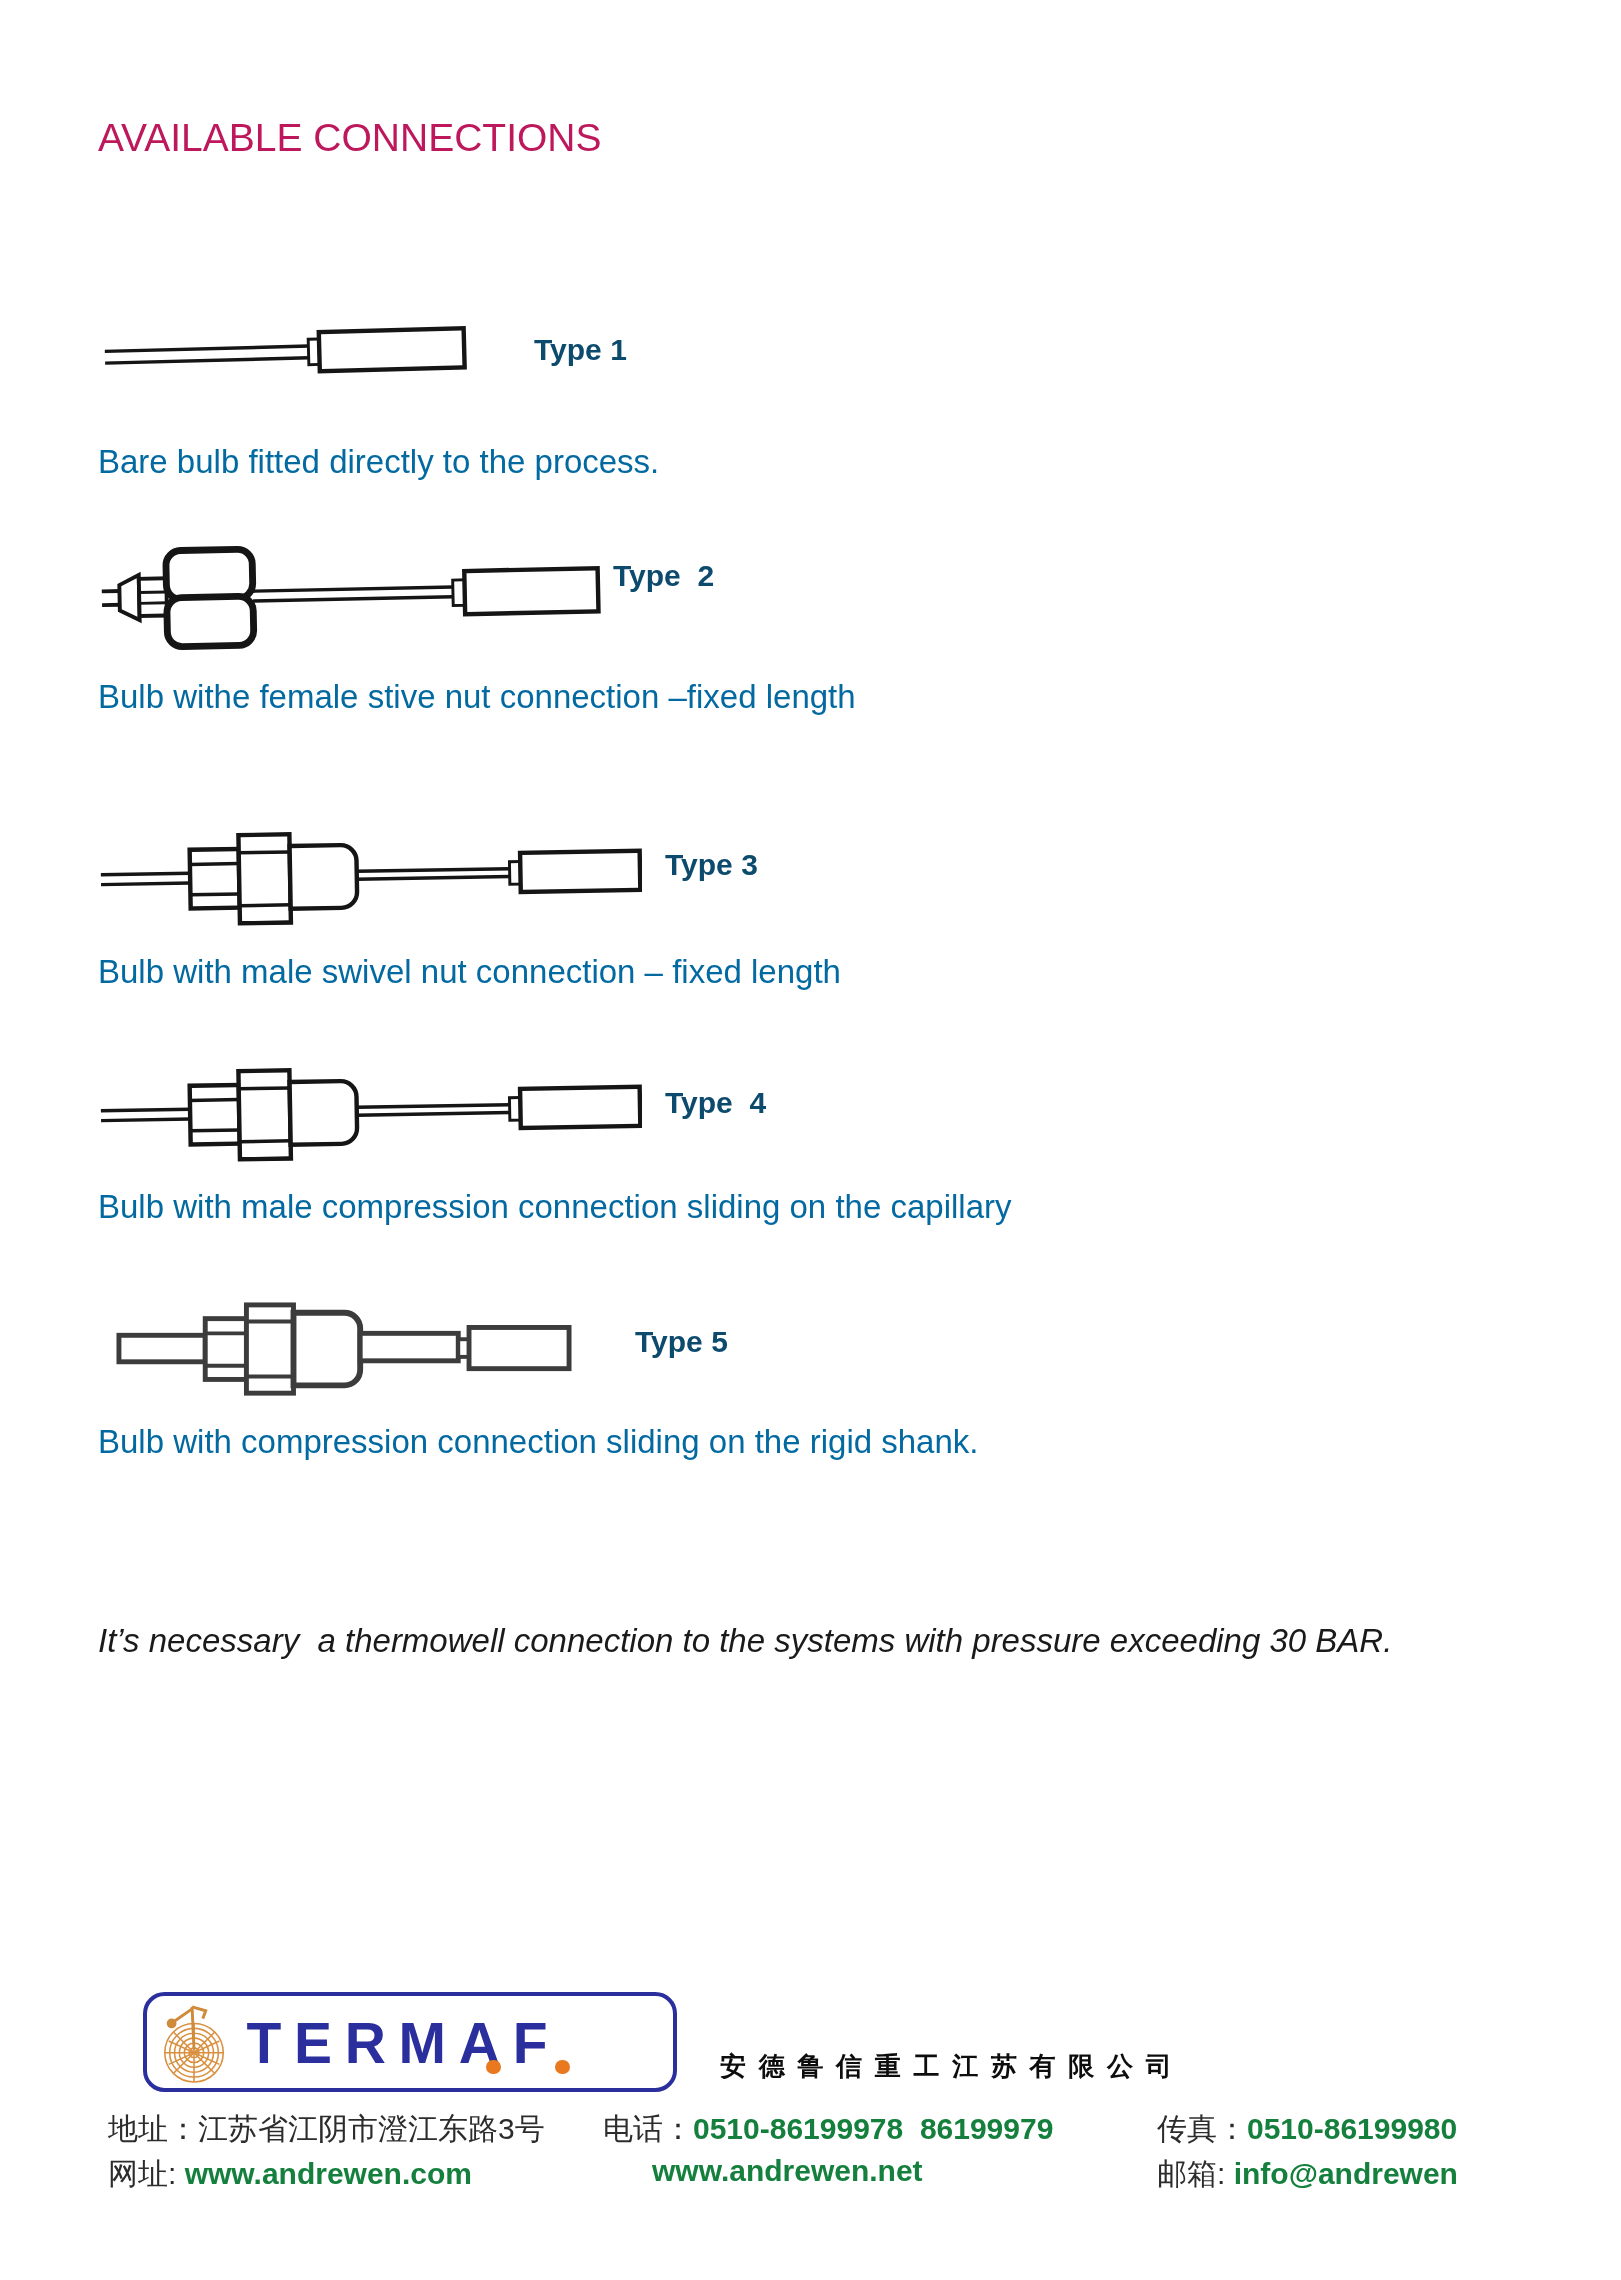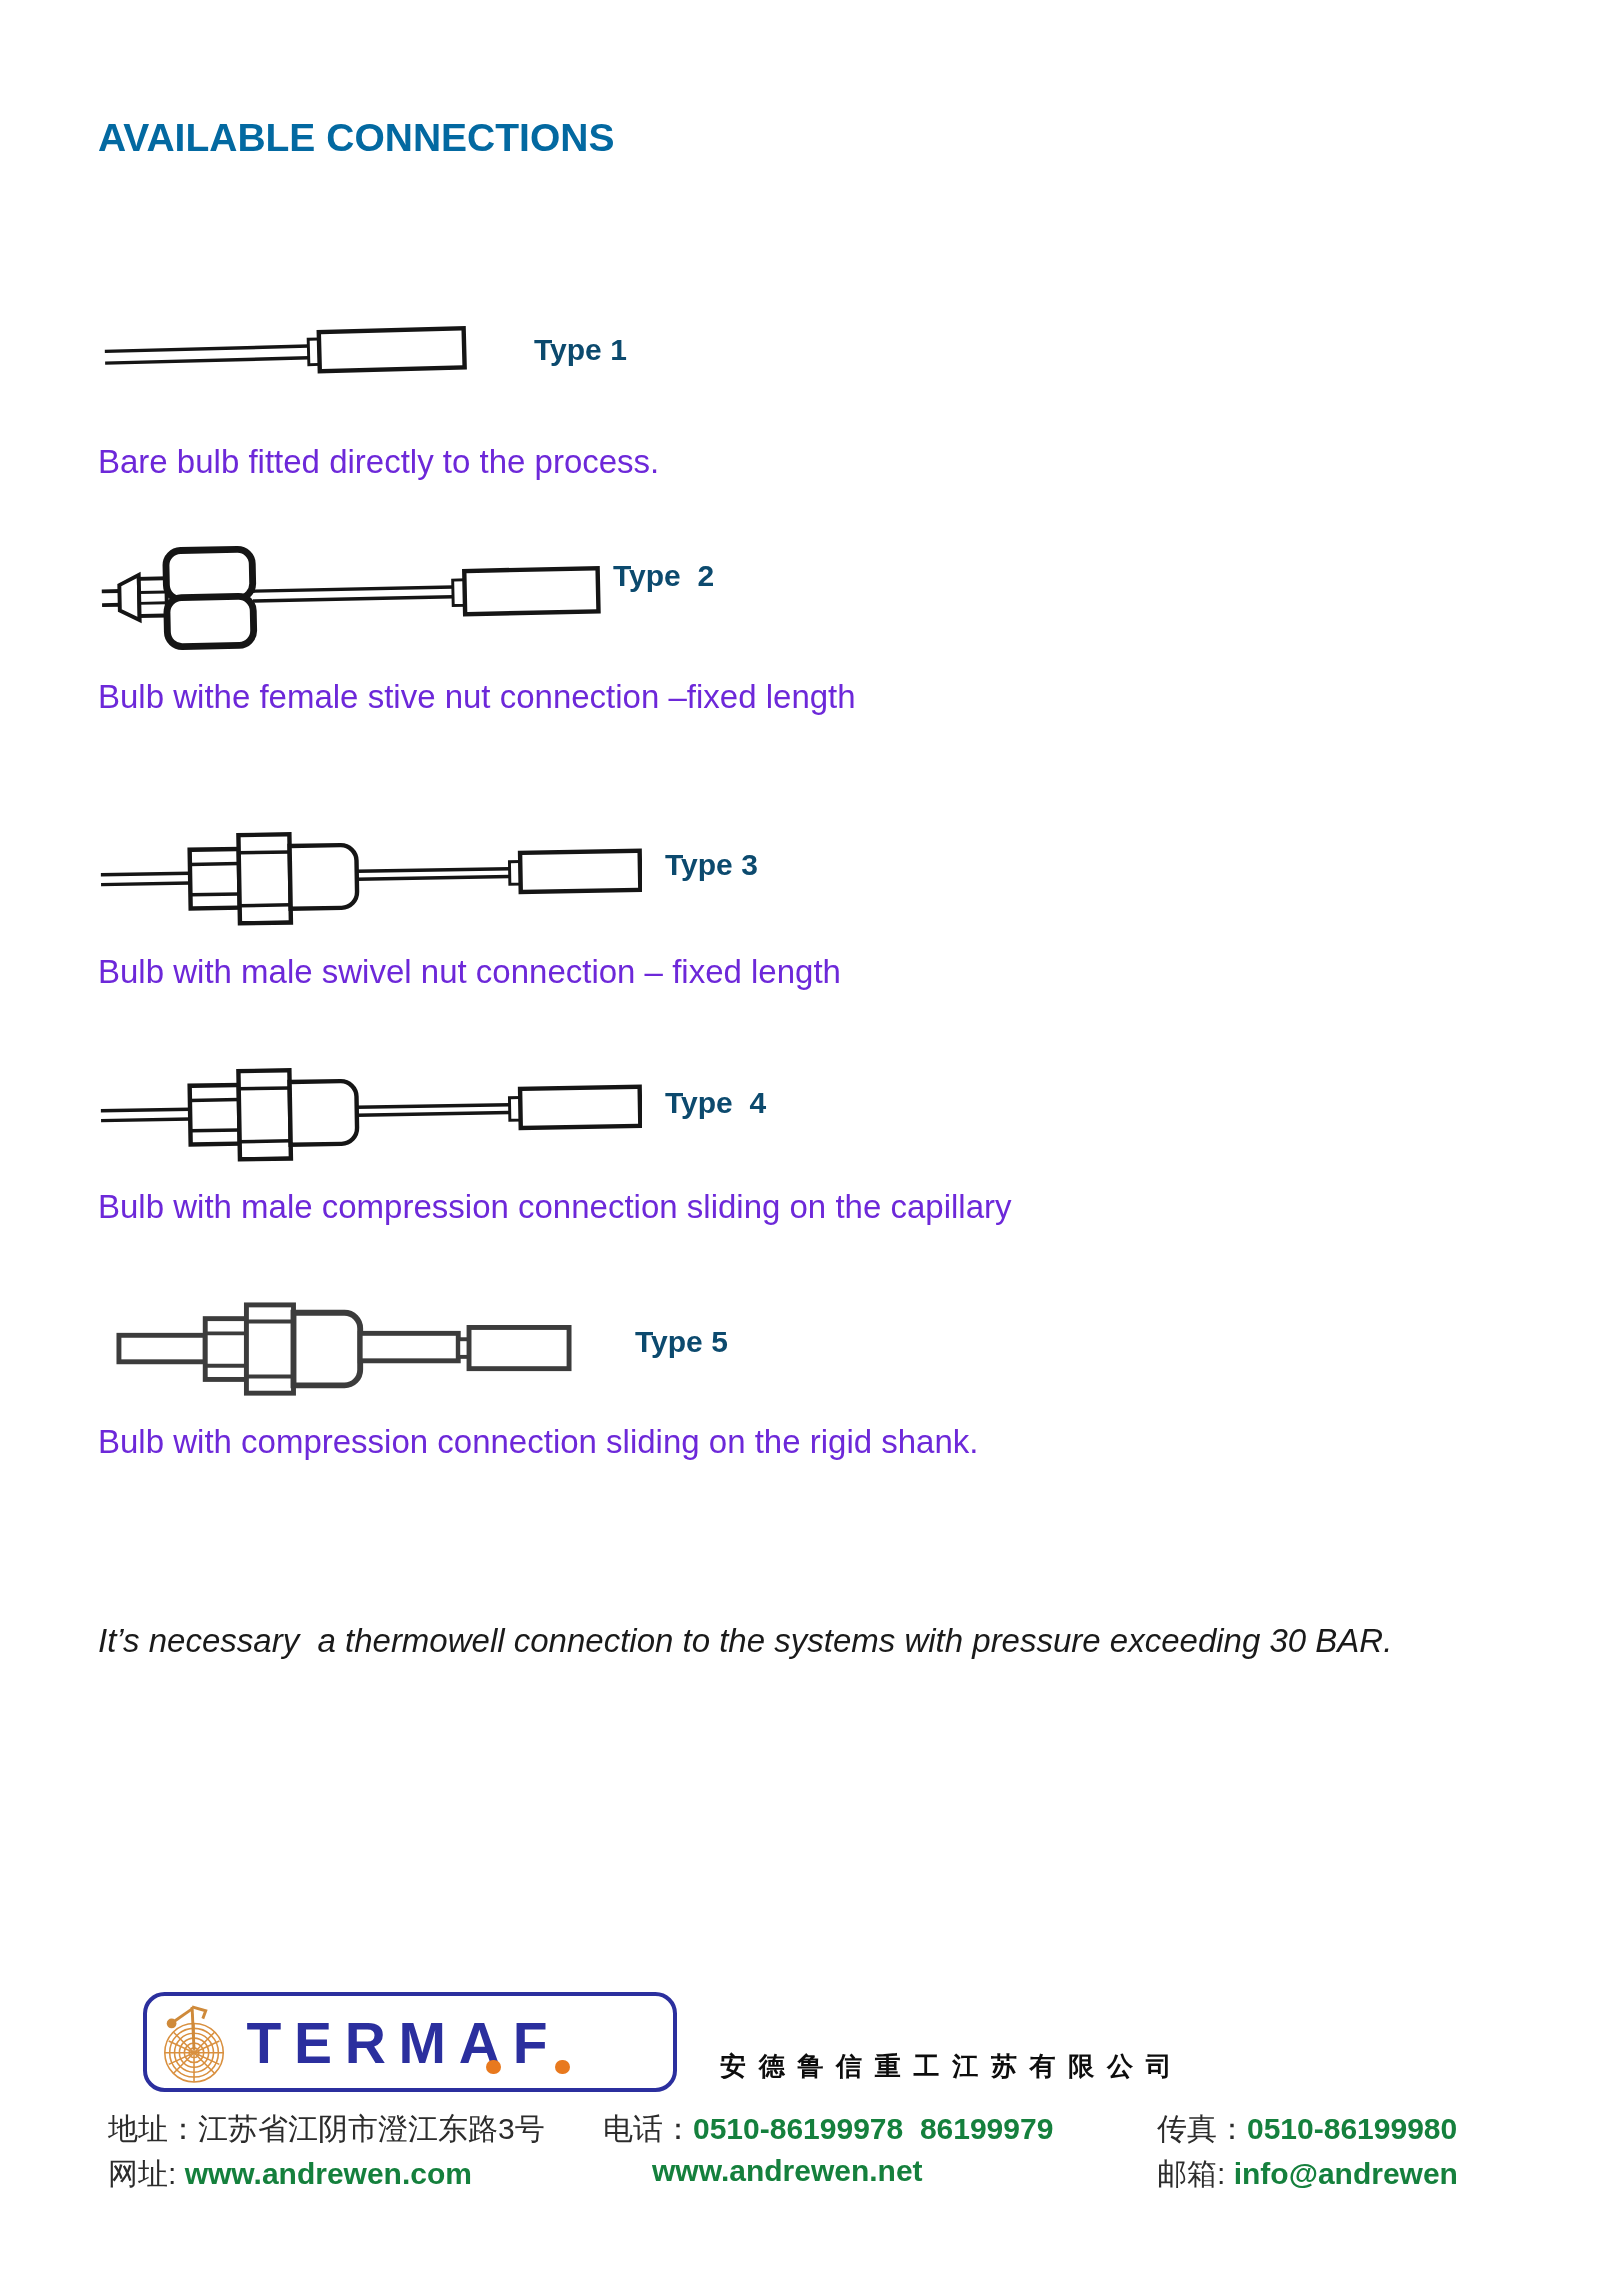--- a/index.html
+++ b/index.html
@@ -5,27 +5,27 @@
   * { margin:0; padding:0; box-sizing:border-box; }
   html,body { background:#ffffff; }
   body {
     width:1621px; height:2281px; position:relative;
     font-family:"Liberation Sans","DejaVu Sans",sans-serif;
     color:#111;
   }
   .abs { position:absolute; }
   .page-title {
     left:98px; top:116px;
-    font-size:39px; font-weight:bold; letter-spacing:0px; color:#0369a1;
+    font-size:39px; font-weight:normal; letter-spacing:0px; color:#be185d;
   }
   .type-label {
     font-size:30px; font-weight:bold; color:#0c4a6e; white-space:pre;
   }
   .caption {
-    left:98px; font-size:33px; color:#6d28d9; white-space:pre-wrap;
+    left:98px; font-size:33px; color:#0369a1; white-space:pre-wrap;
   }
   .drawing svg { display:block; }
   .drawing * { stroke:#151515; fill:#ffffff; }
   .drawing line { fill:none; }
   .t5 * { stroke:#3c3c3c; }
   .note {
     left:98px; top:1615px; width:1470px;
     font-size:33px; font-style:italic; color:#1a1a1a;
     line-height:1.55; white-space:pre-wrap;
   }

